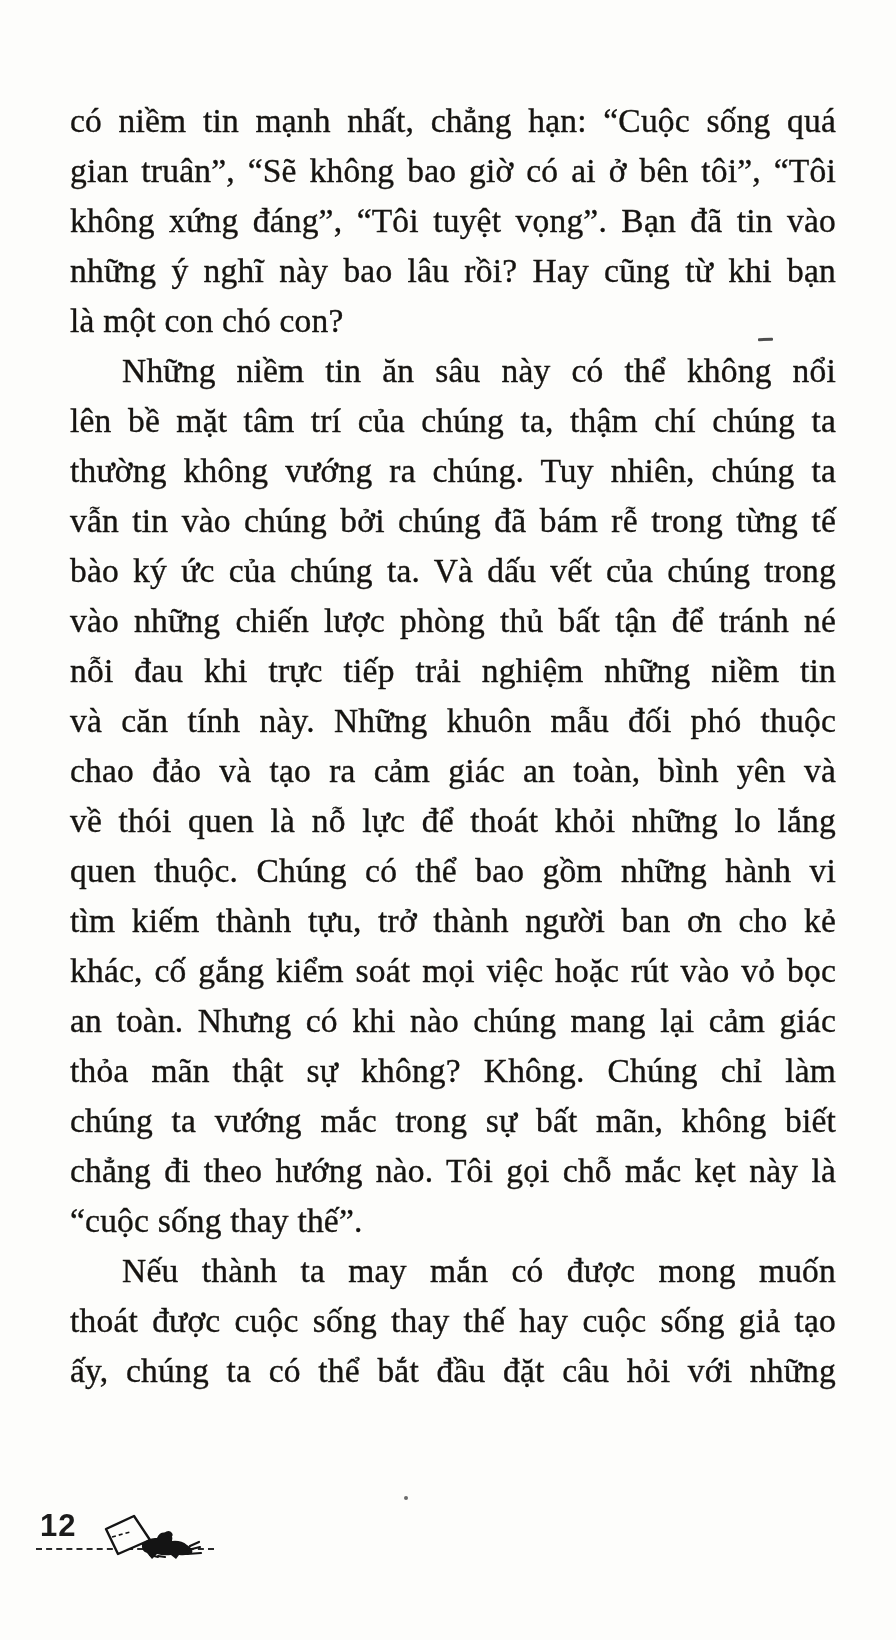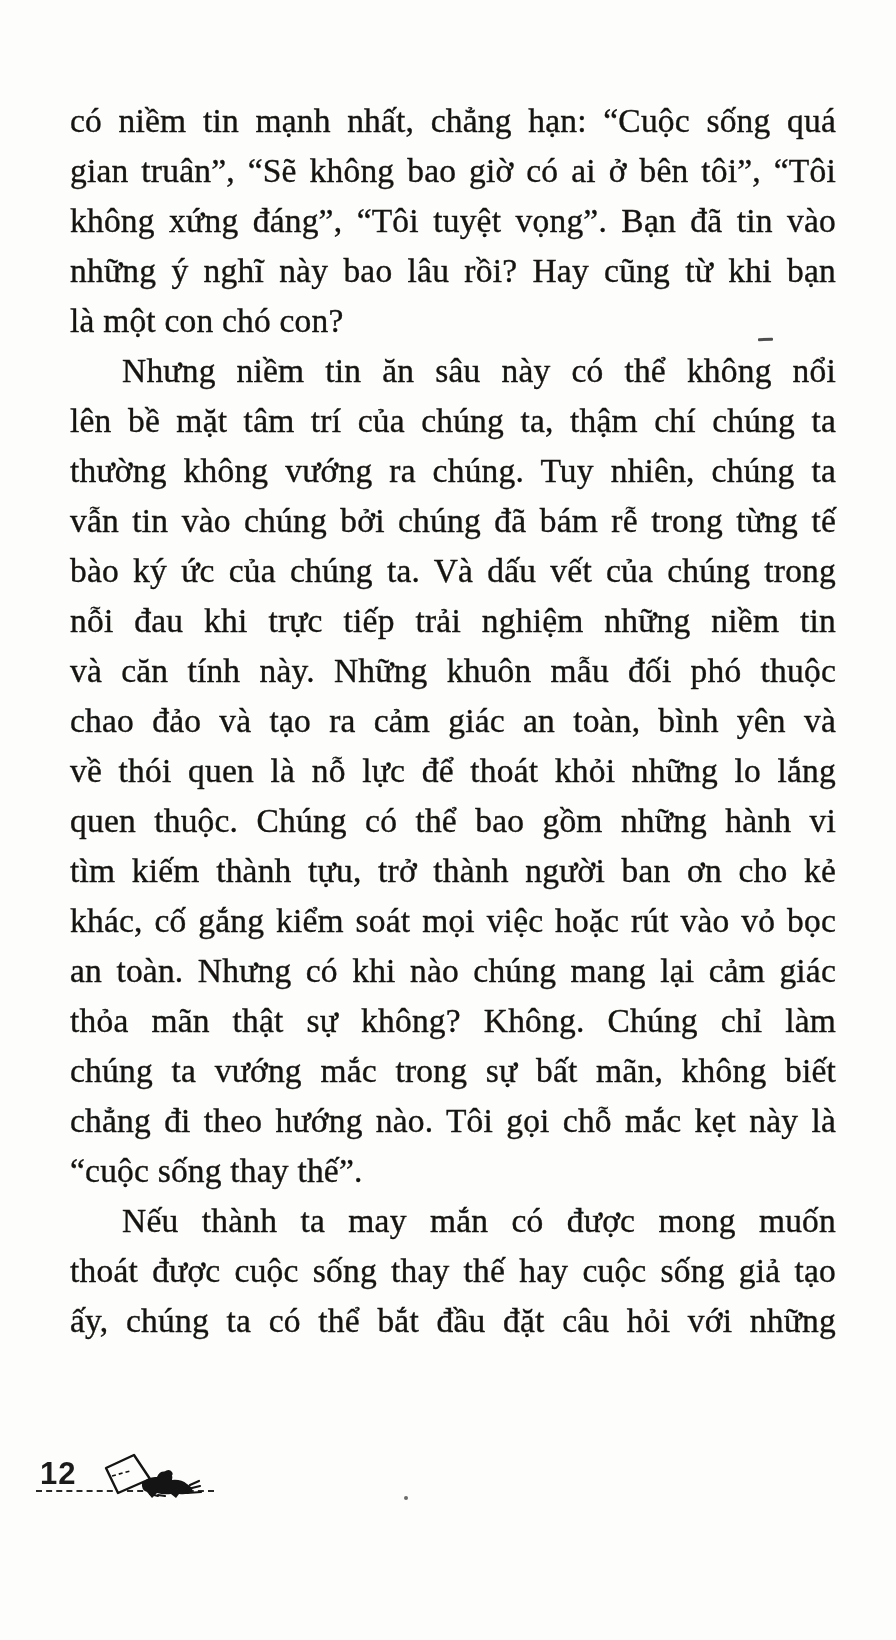--- a/index.html
+++ b/index.html
@@ -34,24 +34,24 @@
   }
   .line.indent {
     text-indent: 52px;
   }
   .line.para-end {
     text-align-last: left;
   }
   .footer {
     position: absolute;
     left: 40px;
-    top: 1452px;
+    top: 1510px;
     height: 44px;
     display: flex;
-    align-items: center;
+    align-items: flex-start;
   }
   .page-number {
     font-family: "Liberation Sans", "DejaVu Sans", sans-serif;
     font-weight: 700;
     font-size: 31px;
     line-height: 1;
     letter-spacing: 1px;
     color: #1b1b1b;
     padding-bottom: 2px;
   }
@@ -92,25 +92,26 @@
 <body>
 
 <div class="page">
 
   <div class="text-block">
       <div class="line">có niềm tin mạnh nhất, chẳng hạn: “Cuộc sống quá</div>
       <div class="line">gian truân”, “Sẽ không bao giờ có ai ở bên tôi”, “Tôi</div>
       <div class="line">không xứng đáng”, “Tôi tuyệt vọng”. Bạn đã tin vào</div>
       <div class="line">những ý nghĩ này bao lâu rồi? Hay cũng từ khi bạn</div>
       <div class="line para-end">là một con chó con?</div>
-      <div class="line indent">Nhưng niềm tin ăn sâu này có thể không nổi</div>
+      <div class="line indent">Những niềm tin ăn sâu này có thể không nổi</div>
       <div class="line">lên bề mặt tâm trí của chúng ta, thậm chí chúng ta</div>
       <div class="line">thường không vướng ra chúng. Tuy nhiên, chúng ta</div>
       <div class="line">vẫn tin vào chúng bởi chúng đã bám rễ trong từng tế</div>
       <div class="line">bào ký ức của chúng ta. Và dấu vết của chúng trong</div>
+      <div class="line">vào những chiến lược phòng thủ bất tận để tránh né</div>
       <div class="line">nỗi đau khi trực tiếp trải nghiệm những niềm tin</div>
       <div class="line">và căn tính này. Những khuôn mẫu đối phó thuộc</div>
       <div class="line">chao đảo và tạo ra cảm giác an toàn, bình yên và</div>
       <div class="line">về thói quen là nỗ lực để thoát khỏi những lo lắng</div>
       <div class="line">quen thuộc. Chúng có thể bao gồm những hành vi</div>
       <div class="line">tìm kiếm thành tựu, trở thành người ban ơn cho kẻ</div>
       <div class="line">khác, cố gắng kiểm soát mọi việc hoặc rút vào vỏ bọc</div>
       <div class="line">an toàn. Nhưng có khi nào chúng mang lại cảm giác</div>
       <div class="line">thỏa mãn thật sự không? Không. Chúng chỉ làm</div>
       <div class="line">chúng ta vướng mắc trong sự bất mãn, không biết</div>

